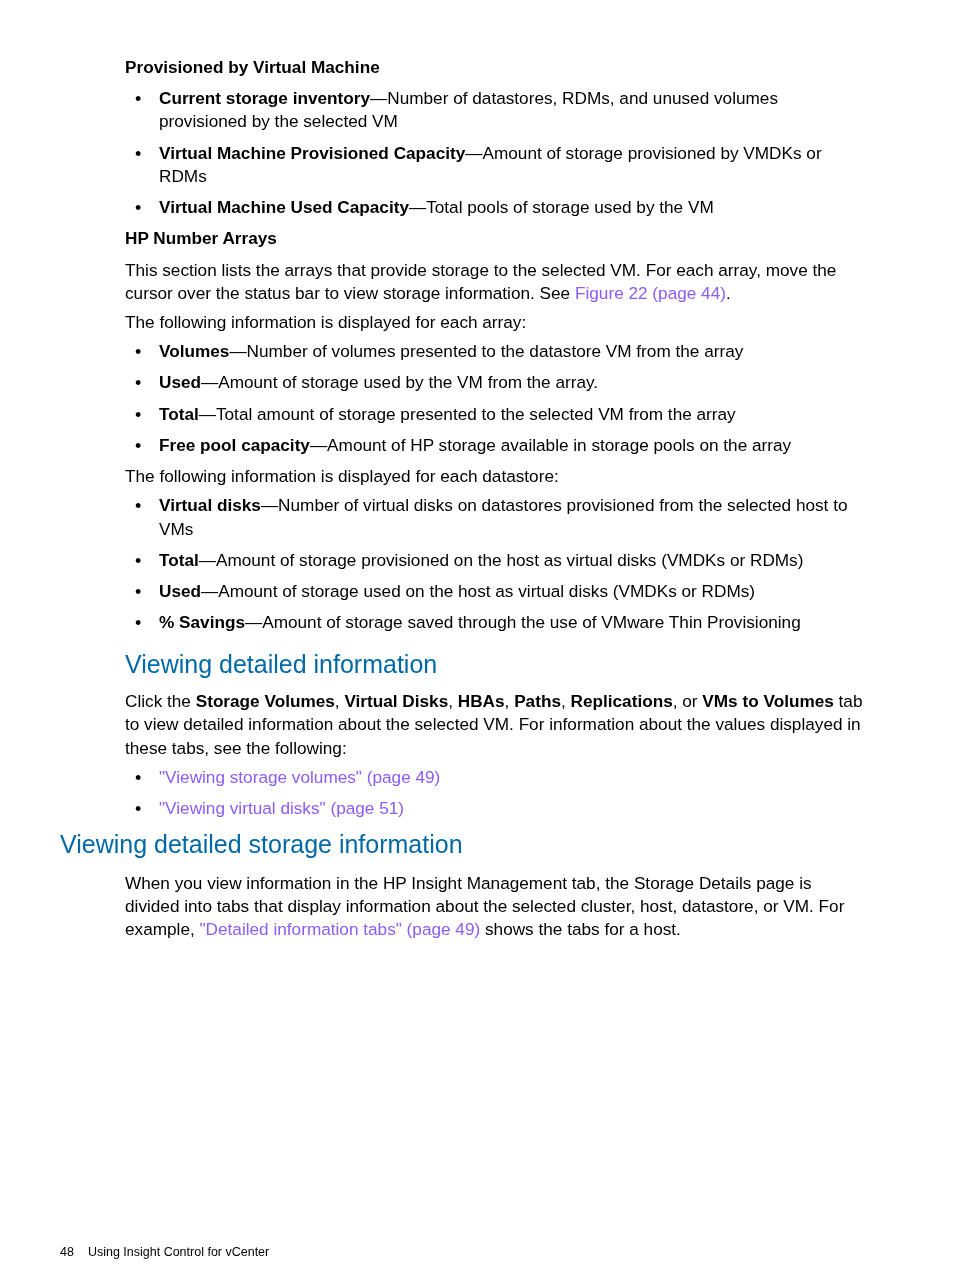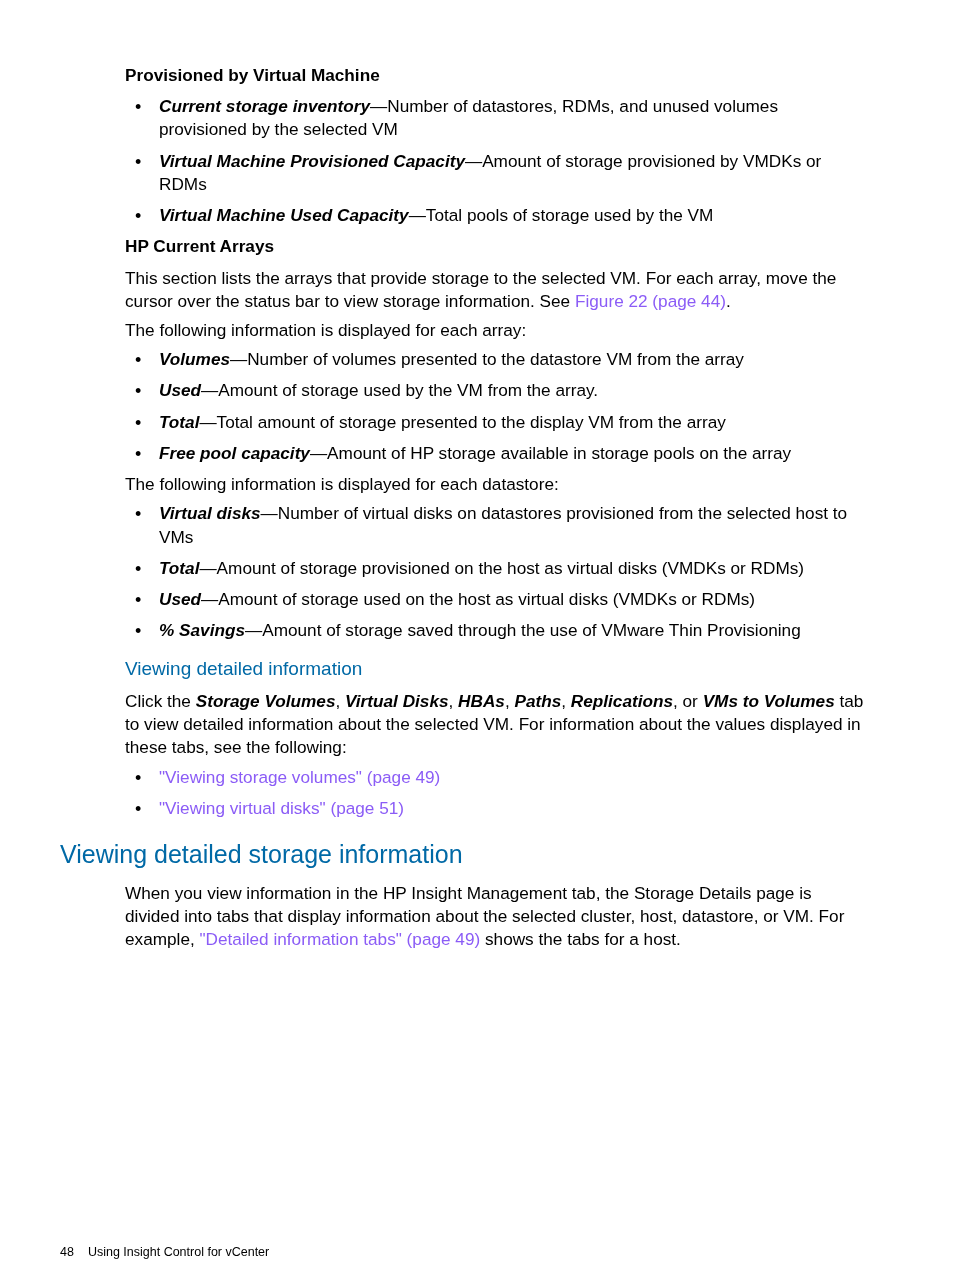--- a/index.html
+++ b/index.html
@@ -19,55 +19,55 @@
     padding: 56px 60px 40px 60px;
   }
   .content {
     margin-left: 65px;
     margin-right: 30px;
     font-size: 17.2px;
     line-height: 1.35;
   }
   .section-heading-bold {
     font-weight: bold;
-    margin: 8px 0 8px 0;
+    margin: 0 0 8px 0;
     font-size: 17.2px;
   }
   ul.bullets {
     list-style: none;
     padding: 0;
     margin: 0 0 6px 0;
   }
   ul.bullets li {
     position: relative;
     padding-left: 34px;
     margin: 0 0 8px 0;
   }
   ul.bullets li::before {
     content: "•";
     position: absolute;
     left: 10px;
     top: 0;
     color: #000;
     font-size: 18px;
   }
-  .b { font-weight: bold; font-style: italic; }
+  .b { font-weight: bold; }
   .para { margin: 0 0 6px 0; }
   .link { color: #8b5cf6; text-decoration: none; cursor: pointer; }
   .h3-blue {
     color: #0069a6;
-    font-size: 19px;
+    font-size: 25px;
     font-weight: normal;
     margin: 14px 0 8px 0;
   }
   .h2-blue {
     color: #0069a6;
     font-size: 25px;
     font-weight: normal;
-    margin: 18px 0 10px 0;
+    margin: 8px 0 10px 0;
     margin-left: -65px;
   }
   .footer {
     position: absolute;
     bottom: 12px;
     left: 60px;
     font-size: 12.5px;
     color: #000;
   }
   .footer .pnum { margin-right: 14px; }
@@ -78,29 +78,29 @@
 <div class="page">
   <div class="content">
 
     <div class="section-heading-bold">Provisioned by Virtual Machine</div>
     <ul class="bullets">
       <li><span class="b">Current storage inventory</span><span>—Number of datastores, RDMs, and unused volumes provisioned by the selected VM</span></li>
       <li><span class="b">Virtual Machine Provisioned Capacity</span><span>—Amount of storage provisioned by VMDKs or RDMs</span></li>
       <li><span class="b">Virtual Machine Used Capacity</span><span>—Total pools of storage used by the VM</span></li>
     </ul>
 
-    <div class="section-heading-bold">HP Current Arrays</div>
+    <div class="section-heading-bold">HP Number Arrays</div>
     <p class="para">
       <span>This section lists the arrays that provide storage to the selected VM. For each array, move the cursor over the status bar to view storage information. See </span><span class="link">Figure 22 (page 44)</span><span>.</span>
     </p>
     <p class="para">The following information is displayed for each array:</p>
     <ul class="bullets">
       <li><span class="b">Volumes</span><span>—Number of volumes presented to the datastore VM from the array</span></li>
       <li><span class="b">Used</span><span>—Amount of storage used by the VM from the array.</span></li>
-      <li><span class="b">Total</span><span>—Total amount of storage presented to the display VM from the array</span></li>
+      <li><span class="b">Total</span><span>—Total amount of storage presented to the selected VM from the array</span></li>
       <li><span class="b">Free pool capacity</span><span>—Amount of HP storage available in storage pools on the array</span></li>
     </ul>
 
     <p class="para">The following information is displayed for each datastore:</p>
     <ul class="bullets">
       <li><span class="b">Virtual disks</span><span>—Number of virtual disks on datastores provisioned from the selected host to VMs</span></li>
       <li><span class="b">Total</span><span>—Amount of storage provisioned on the host as virtual disks (VMDKs or RDMs)</span></li>
       <li><span class="b">Used</span><span>—Amount of storage used on the host as virtual disks (VMDKs or RDMs)</span></li>
       <li><span class="b">% Savings</span><span>—Amount of storage saved through the use of VMware Thin Provisioning</span></li>
     </ul>

